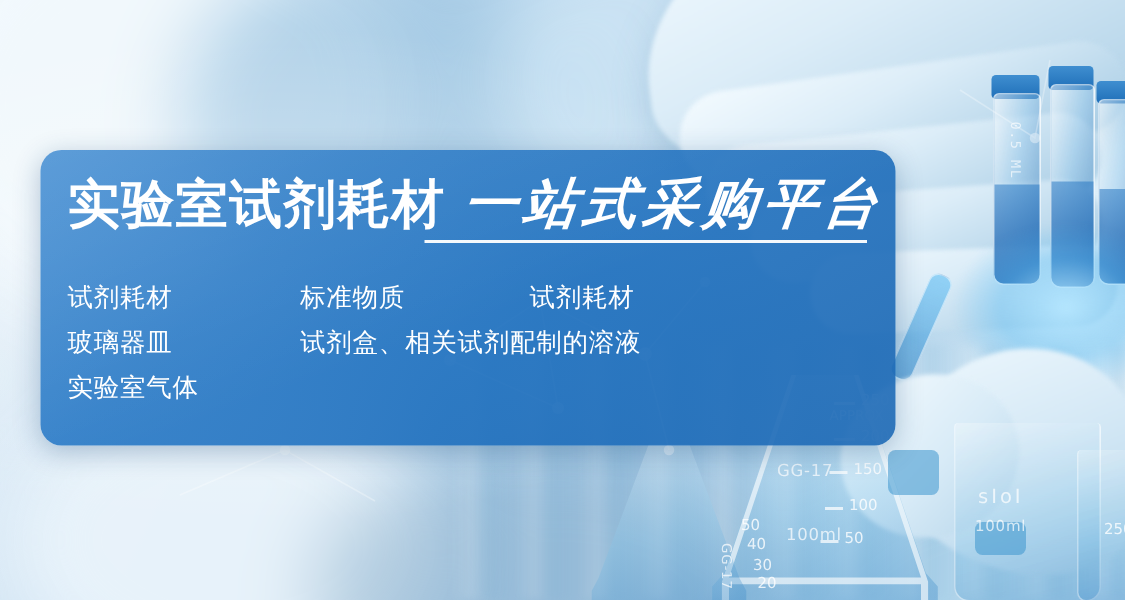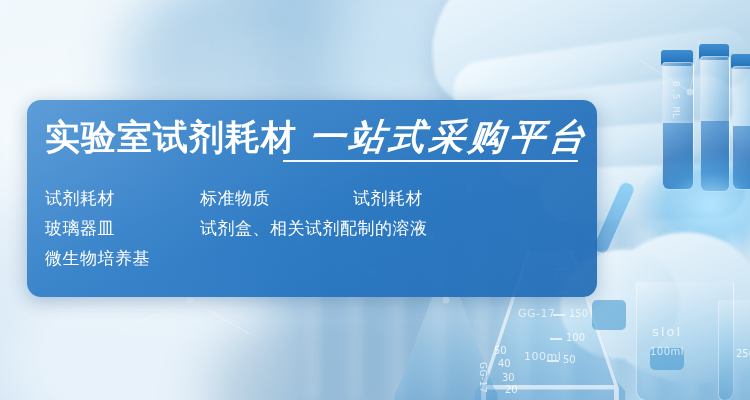--- a/index.html
+++ b/index.html
@@ -406,20 +406,20 @@
           <span class="cat-item c2">标准物质</span>
           <span class="cat-item c4">试剂耗材</span>
         </div>
 
         <div class="cat-row">
           <span class="cat-item c1">玻璃器皿</span>
           <span class="cat-item cwide">试剂盒、相关试剂配制的溶液</span>
         </div>
 
         <div class="cat-row">
-          <span class="cat-item c1">微生物培养基</span>
+          <span class="cat-item c1">实验室气体</span>
         </div>
 
       </div>
     </div>
   </div>
 
 </div>
 
 </body></html>

